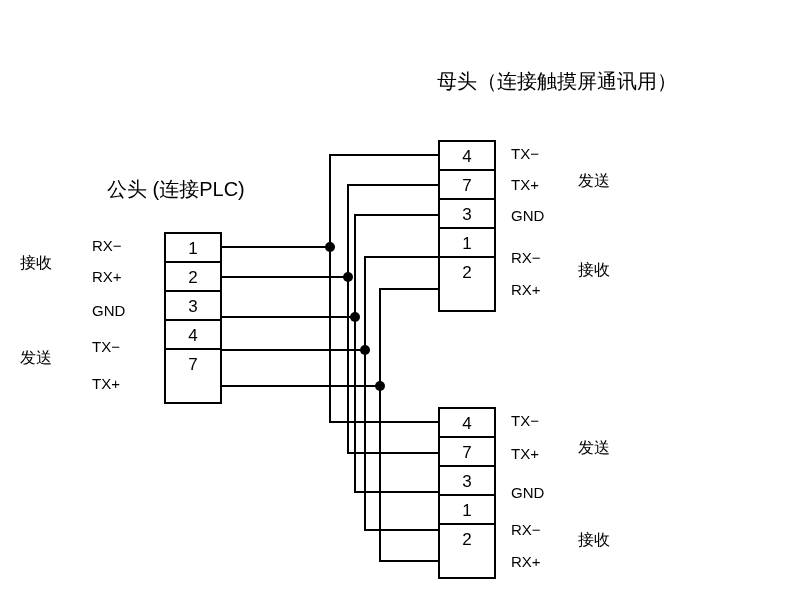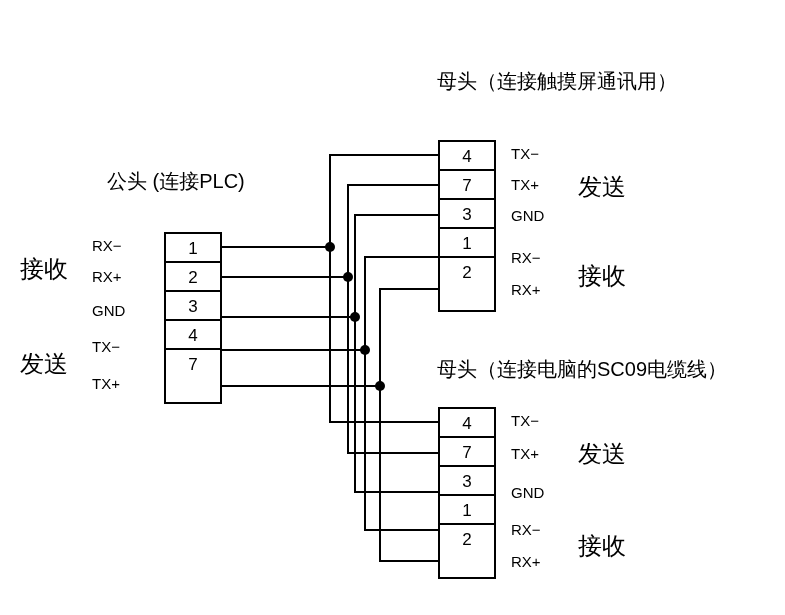--- a/index.html
+++ b/index.html
@@ -43,21 +43,21 @@
   .conn .pin:last-child {
     border-bottom: none;
   }
   .title {
     position: absolute;
     font-size: 20px;
     white-space: nowrap;
   }
   .side {
     position: absolute;
-    font-size: 24px;
+    font-size: 16px;
     white-space: nowrap;
   }
   .pinlabel {
     position: absolute;
     font-size: 15px;
     white-space: nowrap;
   }
 </style>
 </head>
 <body>
@@ -83,22 +83,21 @@
     <path d="M380,386 L380,561 L438,561" fill="none" stroke="#000" stroke-width="2"></path>
 
     <circle cx="330" cy="247" r="5" fill="#000"></circle>
     <circle cx="348" cy="277" r="5" fill="#000"></circle>
     <circle cx="355" cy="317" r="5" fill="#000"></circle>
     <circle cx="365" cy="350" r="5" fill="#000"></circle>
     <circle cx="380" cy="386" r="5" fill="#000"></circle>
   </svg>
 
   <div class="title" style="left:437px; top:68px;">母头（连接触摸屏通讯用）</div>
-  <div class="title" style="left:107px; top:168px;">公头 (连接PLC)</div>
-  <div class="title" style="left:437px; top:356px;">母头（连接电脑的SC09电缆线）</div>
+  <div class="title" style="left:107px; top:176px;">公头 (连接PLC)</div>
 
   <div class="conn" style="left:164px; top:232px; width:58px; height:172px;">
     <div class="pin">1</div>
     <div class="pin">2</div>
     <div class="pin">3</div>
     <div class="pin">4</div>
     <div class="pin">7</div>
   </div>
 
   <div class="pinlabel" style="left:92px; top:237px;">RX−</div>

